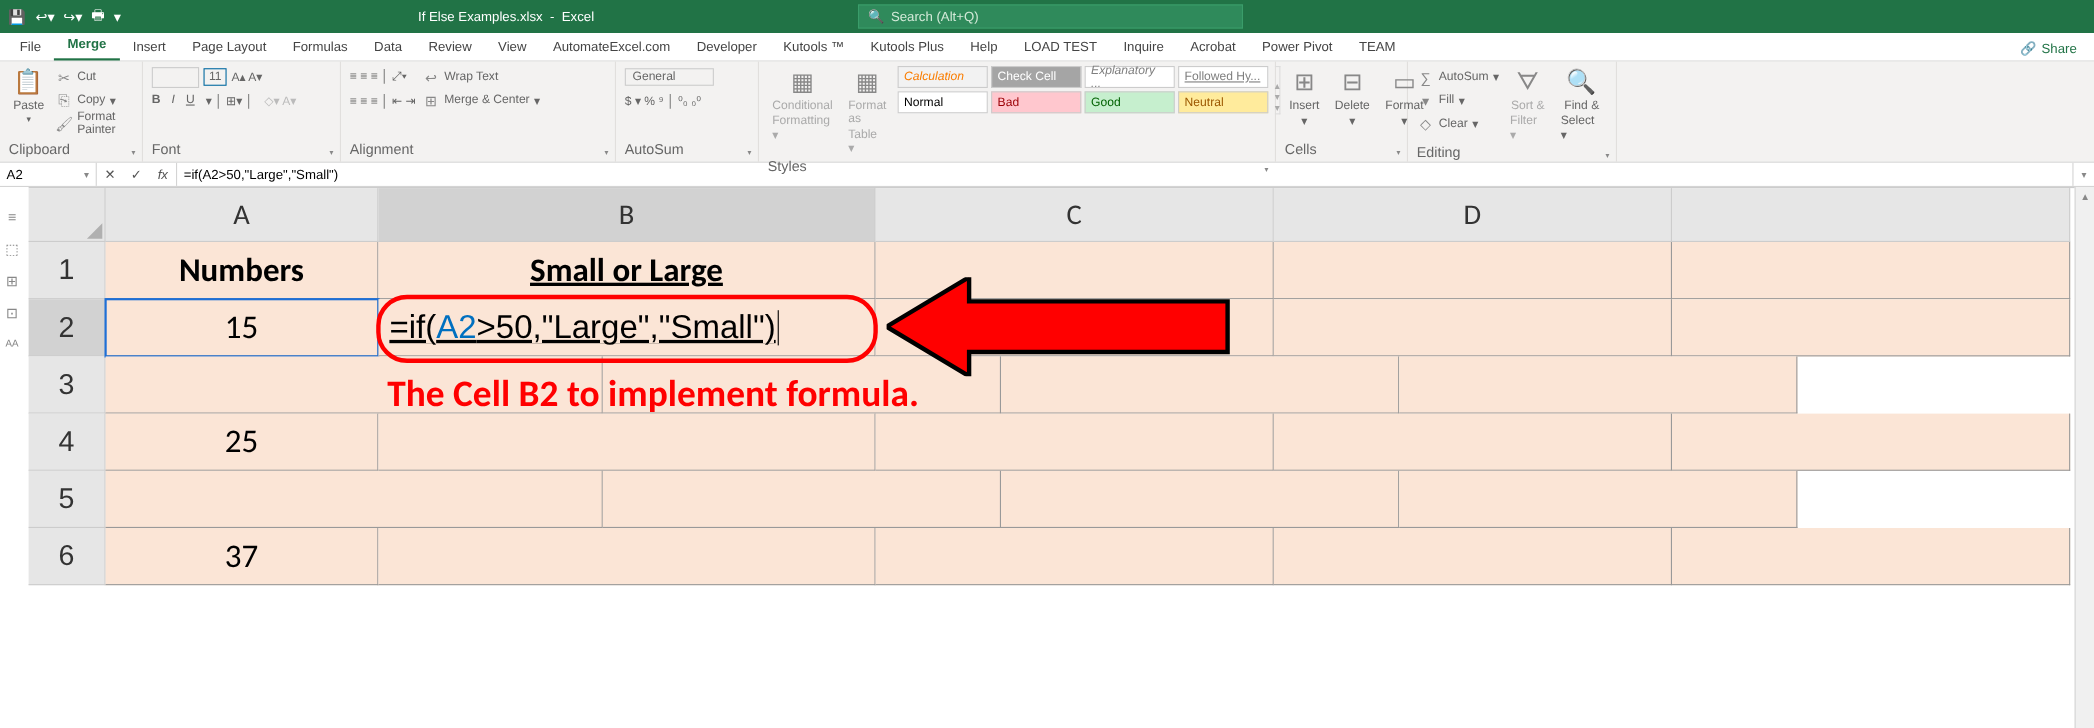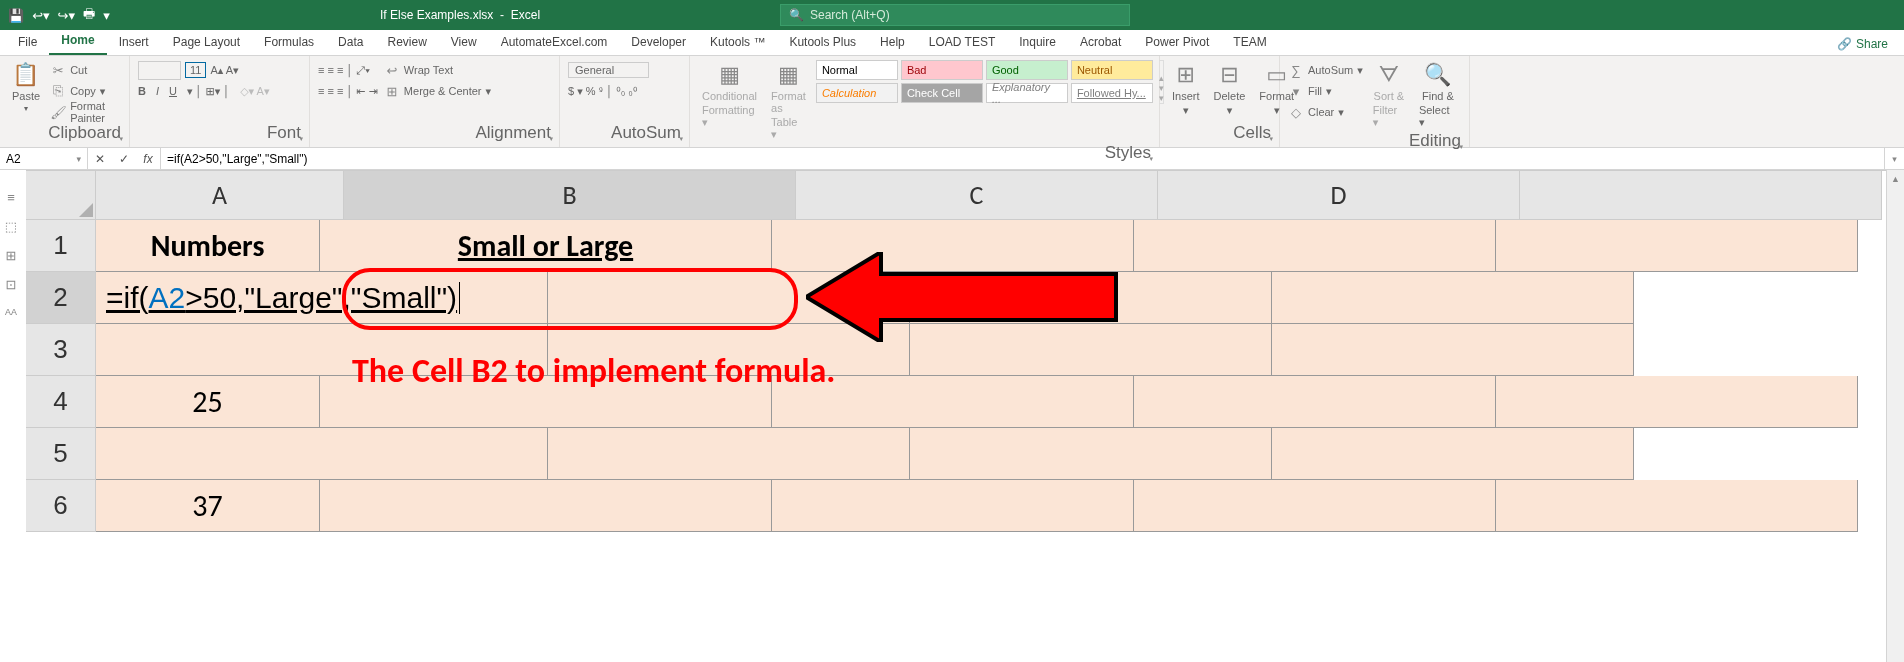--- a/index.html
+++ b/index.html
@@ -19,21 +19,21 @@
 
 .menubar { height: 26px; background: #fff; border-bottom: 1px solid #d4d4d4; display: flex; align-items: flex-end; padding-left: 6px; gap: 0; }
 .menutab { padding: 5px 12px 6px; font-size: 12px; color: #444; cursor: pointer; }
 .menutab.active { color: #217346; border-bottom: 2px solid #217346; font-weight: 600; }
 .sharebtn { margin-left: auto; margin-right: 8px; color: #217346; font-size: 12px; display: flex; align-items: center; gap: 4px; padding: 4px 8px; }
 
 
 .ribbon { height: 92px; background: #f3f2f1; border-bottom: 1px solid #d4d4d4; display: flex; }
 .group { border-right: 1px solid #e1dfdd; padding: 4px 8px 2px; display: flex; flex-direction: column; justify-content: space-between; }
 .group-body { display: flex; gap: 6px; align-items: flex-start; }
-.group-label { font-size: 17px; color: #666; text-align: right; padding-bottom: 2px; position: relative; }
+.group-label { font-size: 13px; color: #666; text-align: left; padding-bottom: 2px; position: relative; }
 .group-label::after { content: "▾"; font-size: 7px; color: #888; position: absolute; right: -2px; bottom: 2px; }
 .bigbtn { display: flex; flex-direction: column; align-items: center; gap: 2px; padding: 2px 4px; color: #666; font-size: 11px; }
 .bigbtn .ico { font-size: 22px; color: #888; }
 .smallrow { display: flex; align-items: center; gap: 4px; color: #666; font-size: 11px; height: 20px; }
 .smallrow .ico { font-size: 13px; color: #888; width: 16px; text-align: center; }
 .col { display: flex; flex-direction: column; gap: 1px; }
 .dim { color: #aaa; }
 .stylebox { width: 82px; height: 20px; border: 1px solid #ccc; display: flex; align-items: center; padding: 0 5px; font-size: 11px; }
 .style-normal { background: #fff; color: #000; }
 .style-bad { background: #ffc7ce; color: #9c0006; }
@@ -66,21 +66,21 @@
 .chA { width: 248px; }
 .chB { width: 452px; }
 .chC { width: 362px; }
 .chD { width: 362px; }
 .chE { width: 362px; }
 .gridbody { }
 .row { display: flex; height: 52px; }
 .rowhead { width: 70px; border-right: 1px solid #ccc; border-bottom: 1px solid #ccc; background: #e6e6e6; display: flex; align-items: center; justify-content: center; font-size: 26px; color: #333; }
 .rowhead.active { background: #d2d2d2; }
 .cell { border-right: 1px solid #999; border-bottom: 1px solid #999; display: flex; align-items: center; justify-content: center; font-size: 30px; font-family: Calibri, Arial; color: #000; position: relative; }
-.cA { width: 224px; }
+.cA { width: 248px; }
 .cB { width: 452px; text-decoration: underline; }
 .cC { width: 362px; }
 .cD { width: 362px; }
 .cE { width: 362px; }
 .peach { background: #fbe5d6; }
 .hdrcell { font-weight: bold; font-size: 30px; }
 .cell.formula { justify-content: flex-start; padding-left: 10px; font-size: 30px; }
 .colA-ref { color: #0070c0; }
 
 
@@ -107,21 +107,21 @@
     <span>If Else Examples.xlsx</span> &nbsp;-&nbsp; <span>Excel</span>
   </div>
   <div class="searchbox">
     <span>🔍</span>
     <span>Search (Alt+Q)</span>
   </div>
 </div>
 
 <div class="menubar">
   <div class="menutab">File</div>
-  <div class="menutab active">Home</div>
+  <div class="menutab active">Merge</div>
   <div class="menutab">Insert</div>
   <div class="menutab">Page Layout</div>
   <div class="menutab">Formulas</div>
   <div class="menutab">Data</div>
   <div class="menutab">Review</div>
   <div class="menutab">View</div>
   <div class="menutab">AutomateExcel.com</div>
   <div class="menutab">Developer</div>
   <div class="menutab">Kutools ™</div>
   <div class="menutab">Kutools Plus</div>
@@ -206,30 +206,30 @@
         <span>Conditional</span>
         <span><span>Formatting</span> ▾</span>
       </div>
       <div class="bigbtn dim">
         <span class="ico">▦</span>
         <span>Format as</span>
         <span><span>Table</span> ▾</span>
       </div>
       <div class="col" style="gap:3px">
         <div style="display:flex;gap:3px">
+          <div class="stylebox style-calc">Calculation</div>
+          <div class="stylebox style-check">Check Cell</div>
+          <div class="stylebox style-expl">Explanatory ...</div>
+          <div class="stylebox style-follow">Followed Hy...</div>
+        </div>
+        <div style="display:flex;gap:3px">
           <div class="stylebox style-normal">Normal</div>
           <div class="stylebox style-bad">Bad</div>
           <div class="stylebox style-good">Good</div>
           <div class="stylebox style-neutral">Neutral</div>
-        </div>
-        <div style="display:flex;gap:3px">
-          <div class="stylebox style-calc">Calculation</div>
-          <div class="stylebox style-check">Check Cell</div>
-          <div class="stylebox style-expl">Explanatory ...</div>
-          <div class="stylebox style-follow">Followed Hy...</div>
         </div>
       </div>
       <div class="col dim" style="font-size:9px;gap:0;justify-content:flex-end;border:1px solid #ddd;border-left:none;height:44px;width:14px;align-items:center">
         <span>▴</span>
         <span>▾</span>
         <span>▾</span>
       </div>
     </div>
     <div class="group-label">Styles</div>
   </div>
@@ -300,20 +300,21 @@
     <div class="row">
       <div class="rowhead">1</div>
       <div class="cell cA peach hdrcell">Numbers</div>
       <div class="cell cB peach hdrcell">Small or Large</div>
       <div class="cell cC peach"></div>
       <div class="cell cD peach"></div>
       <div class="cell cE peach"></div>
     </div>
     <div class="row">
       <div class="rowhead active">2</div>
+      <div class="cell cA peach" style="outline:2px solid #1e6fd6;outline-offset:-1px">15</div>
       <div class="cell cB peach formula">
         <span>=if(</span>
           <span class="colA-ref">A2</span>
           <span>&gt;50,"Large","Small")</span>
           <span style="border-right:1.5px solid #000;height:32px;margin-left:2px"></span>
       </div>
       <div class="cell cC peach"></div>
       <div class="cell cD peach"></div>
       <div class="cell cE peach"></div>
     </div>
@@ -348,18 +349,18 @@
       <div class="cell cE peach"></div>
     </div>
   </div>
 
   <div class="redring" style="left:316px; top:98px; width:456px; height:62px;"></div>
 
   <svg style="position:absolute; left:780px; top:82px; width:340px; height:90px; pointer-events:none">
     <polygon points="0,45 75,0 75,22 310,22 310,68 75,68 75,90" fill="#ff0000" stroke="#000" stroke-width="4"></polygon>
   </svg>
 
-  <div class="annot" style="left:326px; top:180px;">The Cell B2 to implement formula.</div>
+  <div class="annot" style="left:326px; top:168px;">The Cell B2 to implement formula.</div>
 </div>
 
 <div class="scroll-right">
   <div class="up">▲</div>
 </div>
 
 </body></html>

